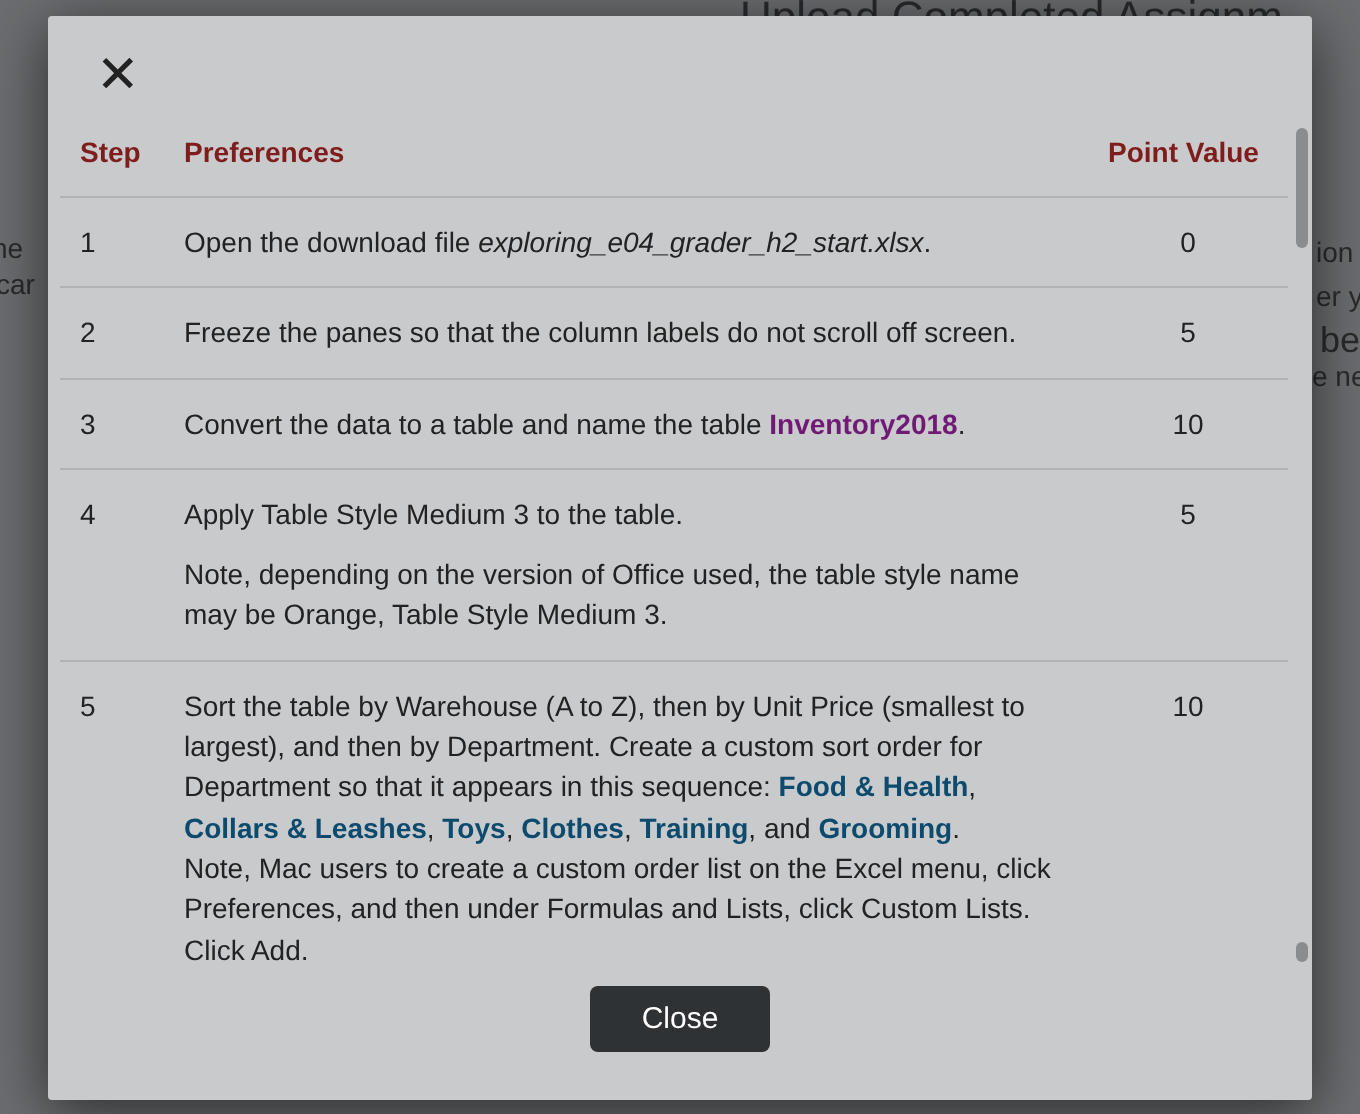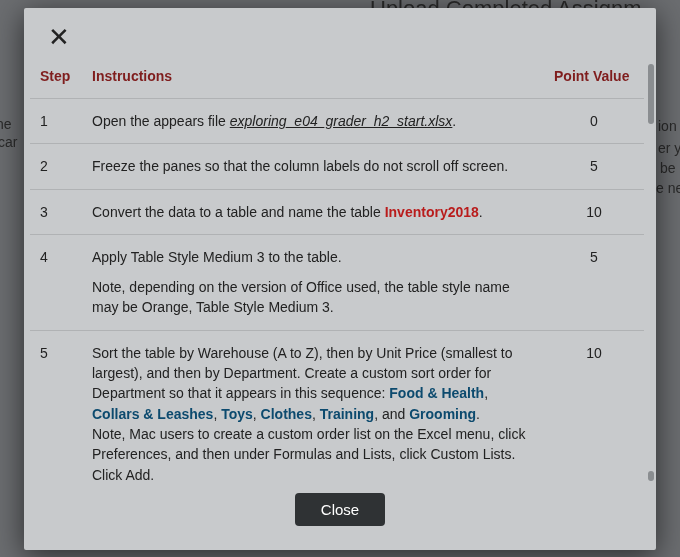--- a/index.html
+++ b/index.html
@@ -77,22 +77,22 @@
   table.instr thead th.col-step { width: 52px; }
   table.instr thead th.col-pts  { width: 100px; }
   table.instr tbody tr { border-top: 1px solid #b0b2b4; }
   table.instr tbody td {
     padding: 12px 10px;
     vertical-align: top;
     line-height: 1.45;
   }
   td.step-num { font-size: 14px; }
   td.points   { text-align: center; }
-  span.fname { font-style: italic; text-decoration: underline; }
-  span.tblname { font-weight: 700; color: #b91c1c; }
+  span.fname { font-style: italic; }
+  span.tblname { font-weight: 700; color: #701a75; }
   span.cat { font-weight: 700; color: #0c4a6e; }
   .note-gap { height: 10px; }
   .modal-footer {
     padding: 8px 0 24px 0;
     display: flex;
     justify-content: center;
   }
   .btn-close {
     background: #2f3234;
     color: #fff;
@@ -122,45 +122,45 @@
   }
 </style>
 </head>
 <body>
 
 <span class="bgtext" style="left:370px; top:-4px; font-size:22px;">Upload Completed Assignm</span>
 <span class="bgtext" style="left:-4px; top:116px; font-size:14px;">he</span>
 <span class="bgtext" style="left:-2px; top:134px; font-size:14px;">car</span>
 <span class="bgtext" style="left:658px; top:118px; font-size:14px;">ion</span>
 <span class="bgtext" style="left:658px; top:140px; font-size:14px;">er y</span>
-<span class="bgtext" style="left:660px; top:160px; font-size:14px;">be</span>
+<span class="bgtext" style="left:660px; top:160px; font-size:18px;">be</span>
 <span class="bgtext" style="left:656px; top:180px; font-size:14px;">e ne</span>
 
 <div class="modal">
 
   <div class="modal-header">
     <div class="close-x">✕</div>
   </div>
 
   <div class="modal-body">
     <div class="scroll-area">
       <table class="instr">
         <thead>
           <tr>
             <th class="col-step">Step</th>
-            <th class="col-instr">Instructions</th>
+            <th class="col-instr">Preferences</th>
             <th class="col-pts">Point Value</th>
           </tr>
         </thead>
         <tbody>
 
           <tr>
             <td class="step-num">1</td>
             <td>
-              <span>Open the appears file </span><span class="fname">exploring_e04_grader_h2_start.xlsx</span><span>.</span>
+              <span>Open the download file </span><span class="fname">exploring_e04_grader_h2_start.xlsx</span><span>.</span>
             </td>
             <td class="points">0</td>
           </tr>
 
           <tr>
             <td class="step-num">2</td>
             <td>Freeze the panes so that the column labels do not scroll off screen.</td>
             <td class="points">5</td>
           </tr>
 

